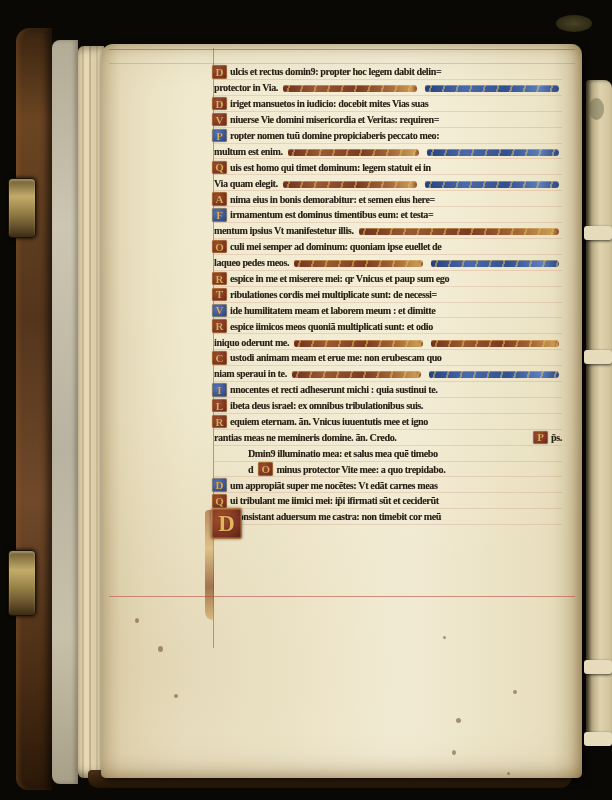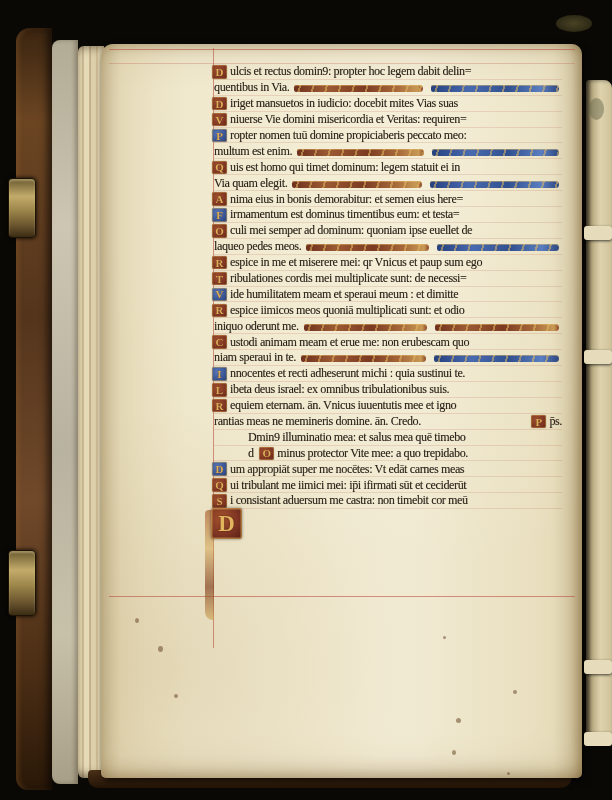--- a/index.html
+++ b/index.html
@@ -38,21 +38,21 @@
   .rule-v{left:112px;top:4px;width:1px;height:600px;}
   .rule-h1{left:8px;top:5px;width:466px;height:1px;}
   .rule-h2{left:8px;top:19px;width:466px;height:1px;opacity:.45;}
   .rule-h3{left:8px;top:552px;width:466px;height:1px;}
   .stain{position:absolute;border-radius:50%;background:#6b4a2a;opacity:.55;filter:blur(.4px);}
 
   
   .textblock{position:absolute;left:113px;top:20px;width:348px;
     background:repeating-linear-gradient(180deg,transparent 0px,transparent 14.9px,rgba(185,105,85,.20) 14.9px,rgba(185,105,85,.20) 15.9px);}
   .line{display:flex;align-items:center;height:15.9px;position:relative;}
-  .t{white-space:pre;font-weight:400;font-size:12px;letter-spacing:-.35px;color:#281f16;
+  .t{white-space:pre;font-weight:700;font-size:10px;letter-spacing:-.35px;color:#281f16;
     text-shadow:.3px .3px 0 rgba(40,30,20,.35);}
   .sp{flex:1;}
   .ini{flex:0 0 auto;width:15px;height:13.5px;margin:0 3px 0 -2px;display:flex;align-items:center;
     justify-content:center;font-size:11px;font-weight:700;color:#dcae58;border-radius:2px;
     text-shadow:0 0 1px rgba(70,30,15,.9);}
   .ini.inl{margin:0 3px;}
   .m{background:radial-gradient(circle at 38% 35%,#a0512f,#7c3322 65%,#5c2314);
      box-shadow:inset 0 0 0 1px rgba(216,170,80,.4), 0 0 1px rgba(0,0,0,.5);}
   .b{background:radial-gradient(circle at 38% 35%,#5a78ba,#35508f 65%,#24386e);
      box-shadow:inset 0 0 0 1px rgba(216,170,80,.45), 0 0 1px rgba(0,0,0,.5);}
@@ -113,21 +113,21 @@
 
     <div class="textblock">
       <div class="pendant"></div>
       <div class="biginit">D</div>
 
       <div class="line">
           <span class="ini m">D</span>
           <span class="t">ulcis et rectus domin9: propter hoc legem dabit delin=</span>
         </div>
       <div class="line">
-          <span class="t">quentibus in Via.</span>
+          <span class="t">protector in Via.</span>
           <span class="fl fm"></span>
           <span class="fl fb"></span>
         </div>
       <div class="line">
           <span class="ini m">D</span>
           <span class="t">iriget mansuetos in iudicio: docebit mites Vias suas</span>
         </div>
       <div class="line">
           <span class="ini m">V</span>
           <span class="t">niuerse Vie domini misericordia et Veritas: requiren=</span>
@@ -152,39 +152,43 @@
         </div>
       <div class="line">
           <span class="ini m">A</span>
           <span class="t">nima eius in bonis demorabitur: et semen eius here=</span>
         </div>
       <div class="line">
           <span class="ini b">F</span>
           <span class="t">irmamentum est dominus timentibus eum: et testa=</span>
         </div>
       <div class="line">
+          <span class="t">mentum ipsius Vt manifestetur illis.</span>
+          <span class="fl fm"></span>
+        </div>
+      <div class="line">
           <span class="ini m">O</span>
           <span class="t">culi mei semper ad dominum: quoniam ipse euellet de</span>
         </div>
       <div class="line">
           <span class="t">laqueo pedes meos.</span>
           <span class="fl fm"></span>
           <span class="fl fb"></span>
         </div>
       <div class="line">
           <span class="ini m">R</span>
           <span class="t">espice in me et miserere mei: qr Vnicus et paup sum ego</span>
         </div>
       <div class="line">
           <span class="ini m">T</span>
           <span class="t">ribulationes cordis mei multiplicate sunt: de necessi=</span>
         </div>
       <div class="line">
           <span class="ini b">V</span>
-          <span class="t">ide humilitatem meam et speraui meum : et dimitte</span>
+          <span class="t">ide humilitatem meam et laborem meum : et dimitte</span>
         </div>
       <div class="line">
           <span class="ini m">R</span>
           <span class="t">espice iimicos meos quoniā multiplicati sunt: et odio</span>
         </div>
       <div class="line">
           <span class="t">iniquo oderunt me.</span>
           <span class="fl fm"></span>
           <span class="fl fm"></span>
         </div>

